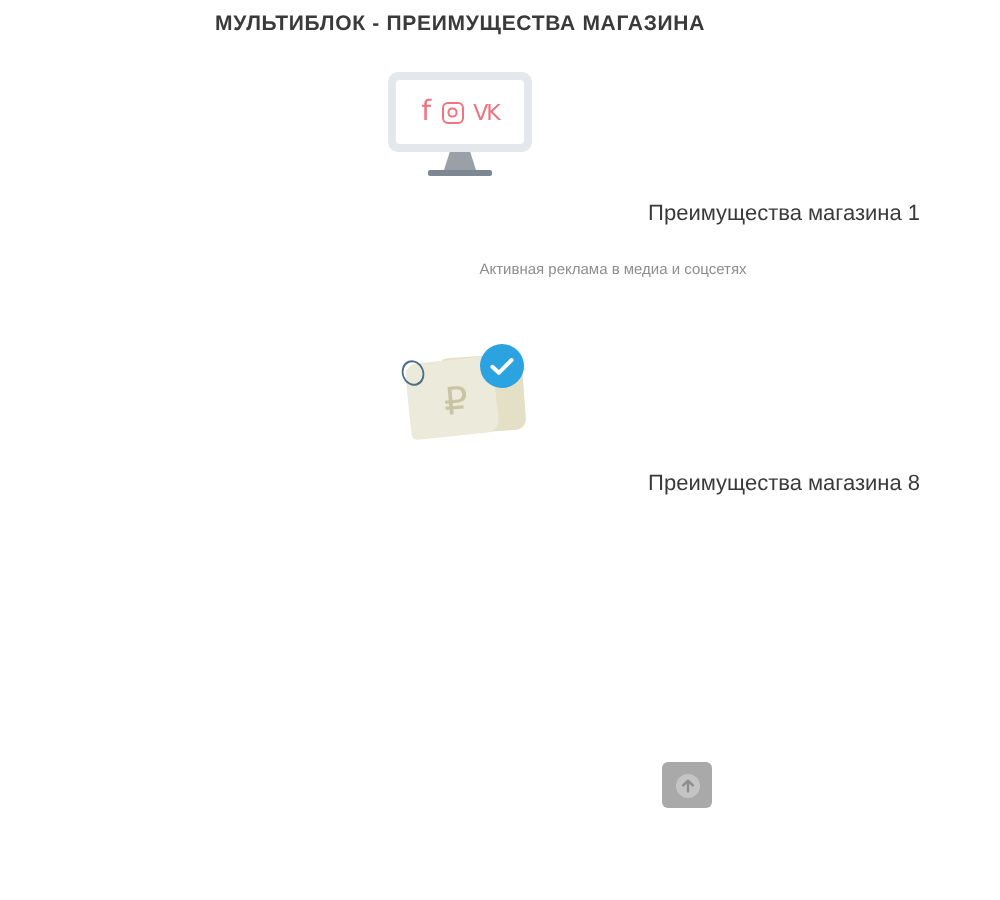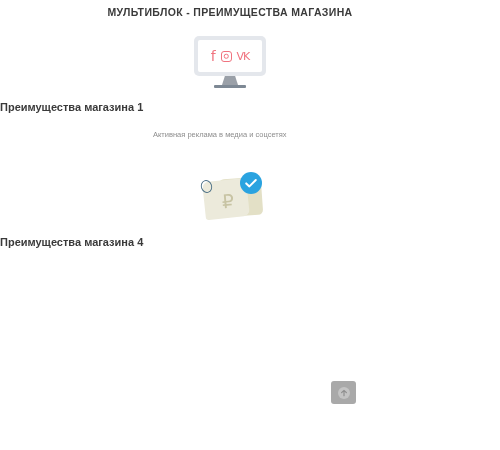--- a/index.html
+++ b/index.html
@@ -45,33 +45,33 @@
     margin-bottom: 6px;
   }
   .mb-icon-wrap {
     height: 76px;
     display: flex;
     align-items: center;
     justify-content: center;
   }
   .mb-title {
     font-size: 11px;
-    font-weight: bold;
+    font-weight: normal;
     color: #3a3a3a;
     margin: 0;
     line-height: 16px;
-    text-align: left;
+    text-align: right;
   }
   .mb-desc {
     font-size: 7.5px;
     color: #8d8d8d;
     margin: 0;
     padding-top: 14px;
     line-height: 11px;
-    text-align: left;
+    text-align: center;
     padding-left: 153px;
   }
 
   .mb-item-1 .mb-icon-wrap { height: 74px; }
   .mb-item-2 { margin-top: 18px; }
   .mb-item-3 { margin-top: 18px; }
 
   
   .monitor {
     position: relative;
@@ -283,21 +283,21 @@
           <div class="tag-front"></div>
           <div class="tag-hole"></div>
           <span class="tag-ruble">₽</span>
           <div class="tag-check">
             <svg width="22" height="22" viewBox="0 0 22 22">
               <path d="M6.2 11.4 L9.4 14.4 L15.8 8.0" fill="none" stroke="#ffffff" stroke-width="2" stroke-linecap="round" stroke-linejoin="round"></path>
             </svg>
           </div>
         </div>
       </div>
-      <p class="mb-title">Преимущества магазина 4</p>
+      <p class="mb-title">Преимущества магазина 8</p>
     </div>
 
   </div>
 
   <button class="scroll-top-btn">
     <span class="ring">
       <svg width="8" height="8" viewBox="0 0 8 8">
         <path d="M4 1.3 L4 6.7 M4 1.3 L1.6 3.7 M4 1.3 L6.4 3.7" fill="none" stroke="#8f8f8f" stroke-width="1.2" stroke-linecap="round" stroke-linejoin="round"></path>
       </svg>
     </span>

